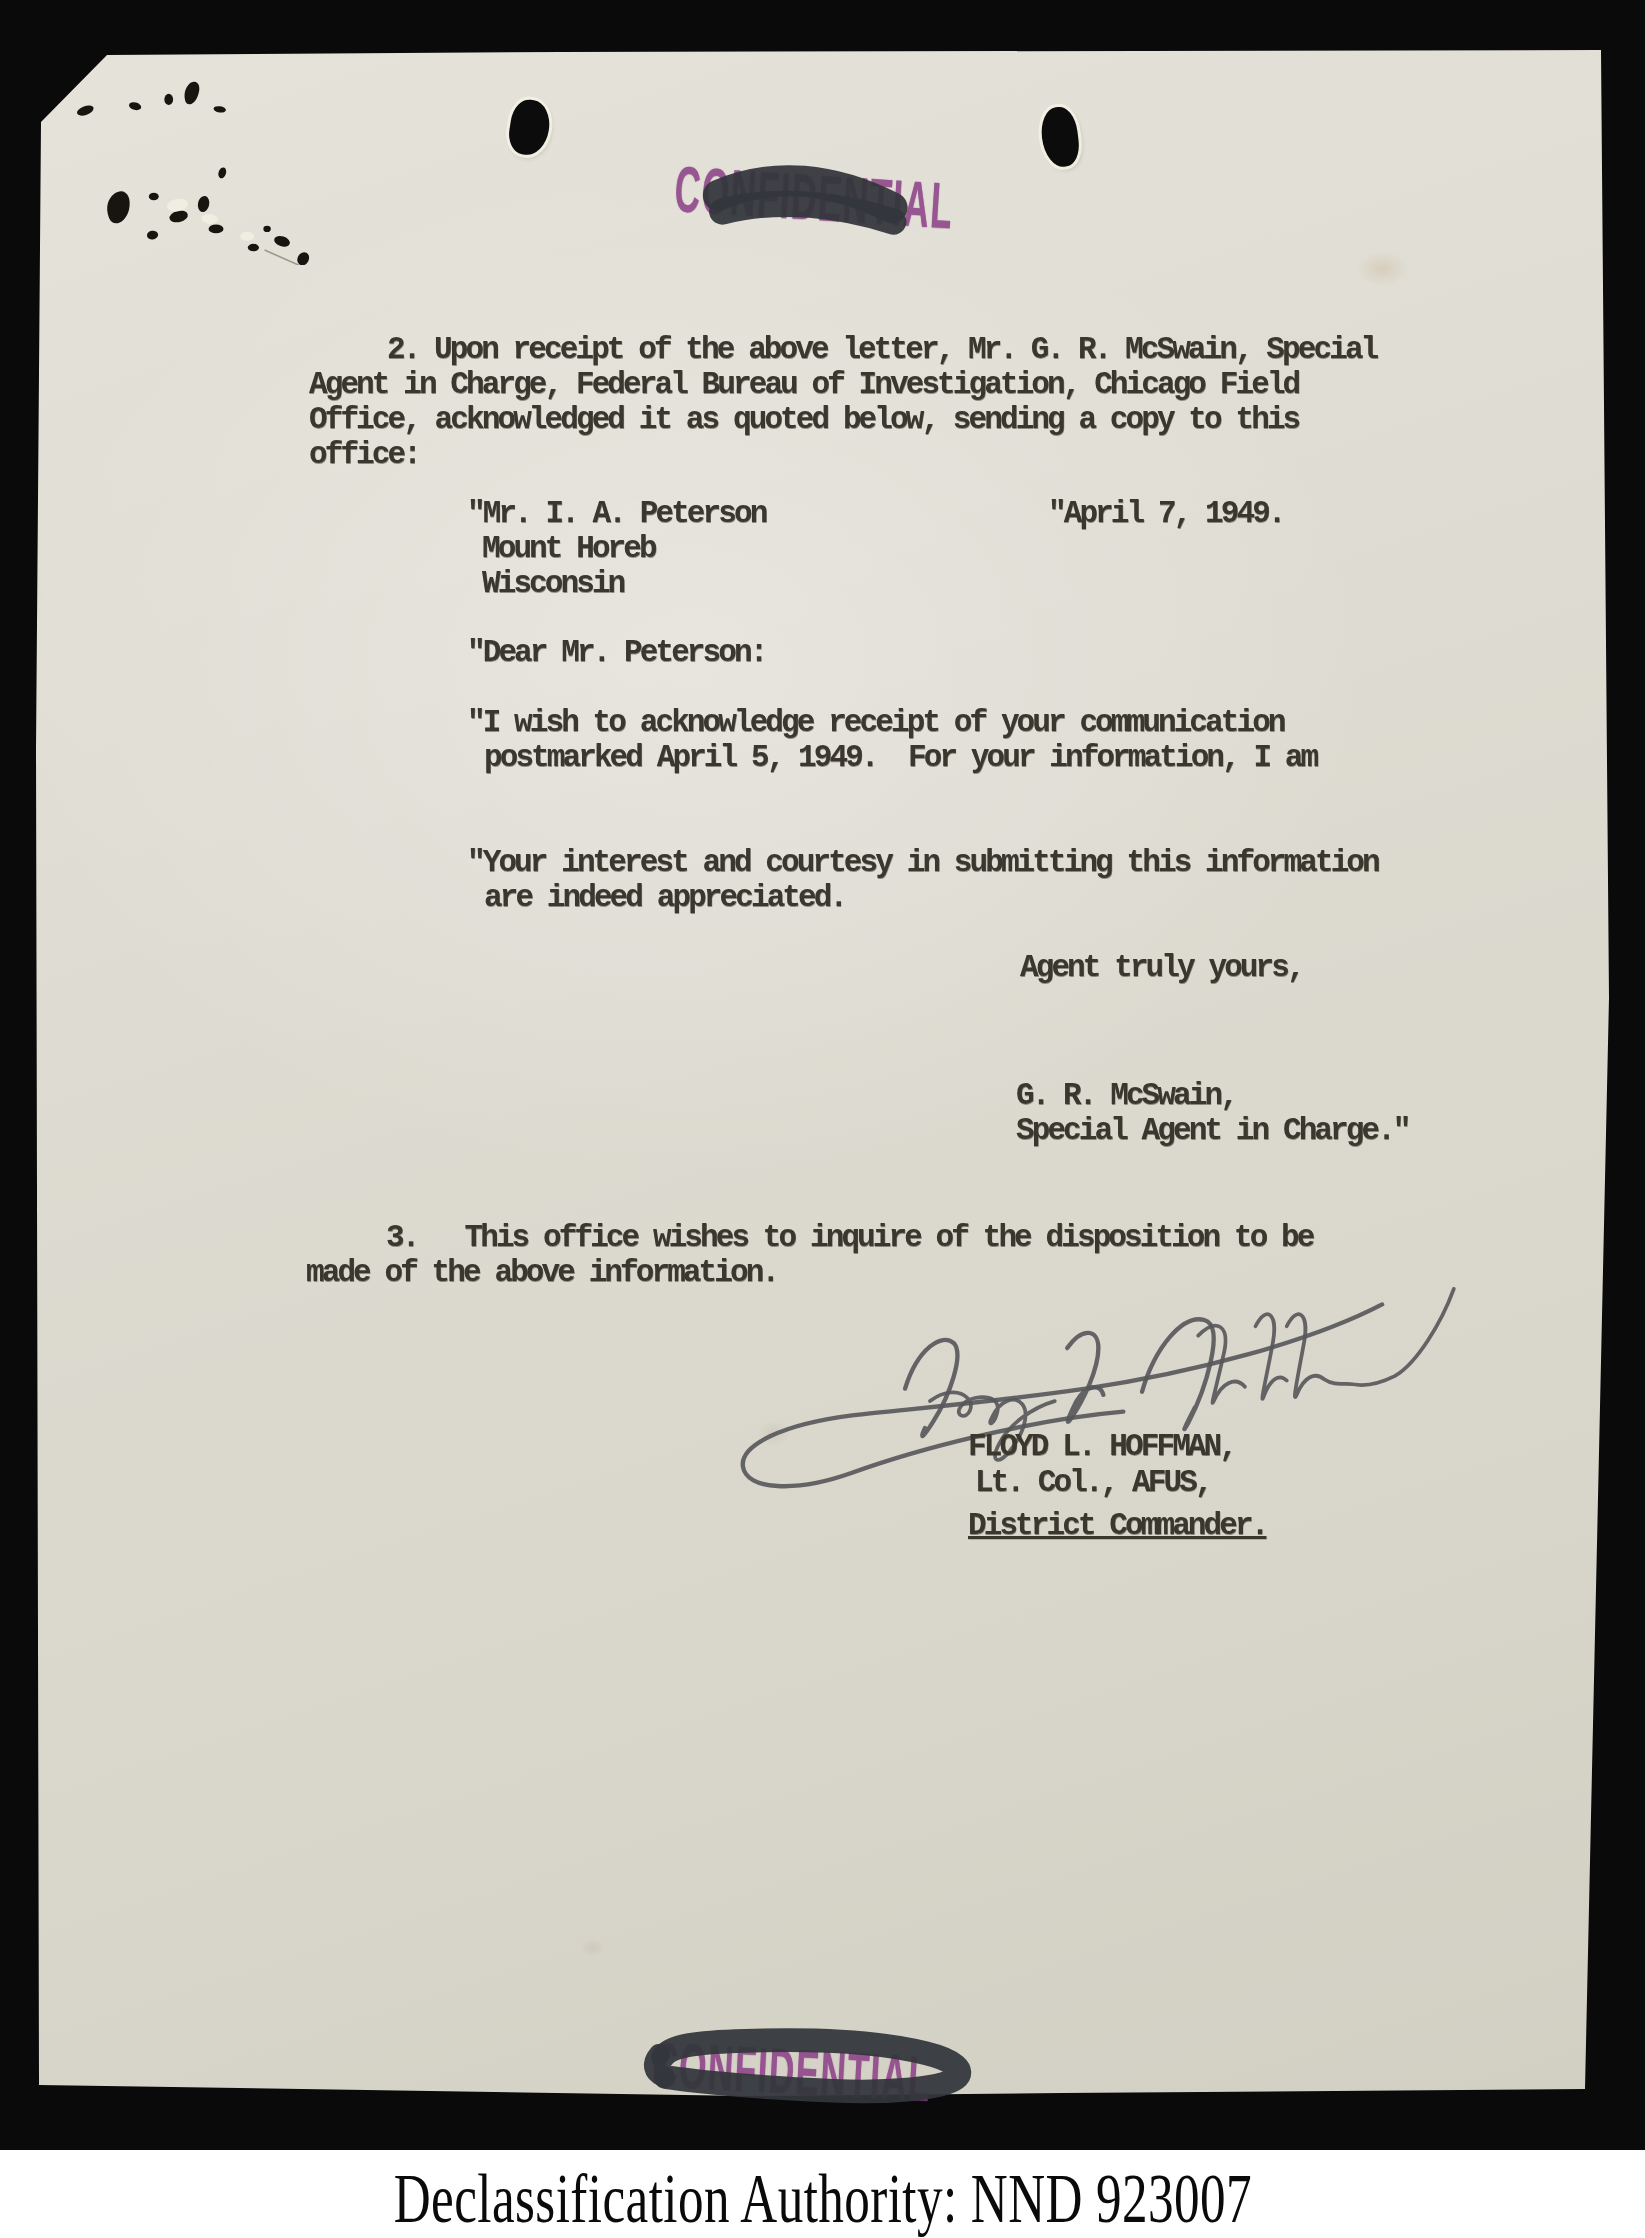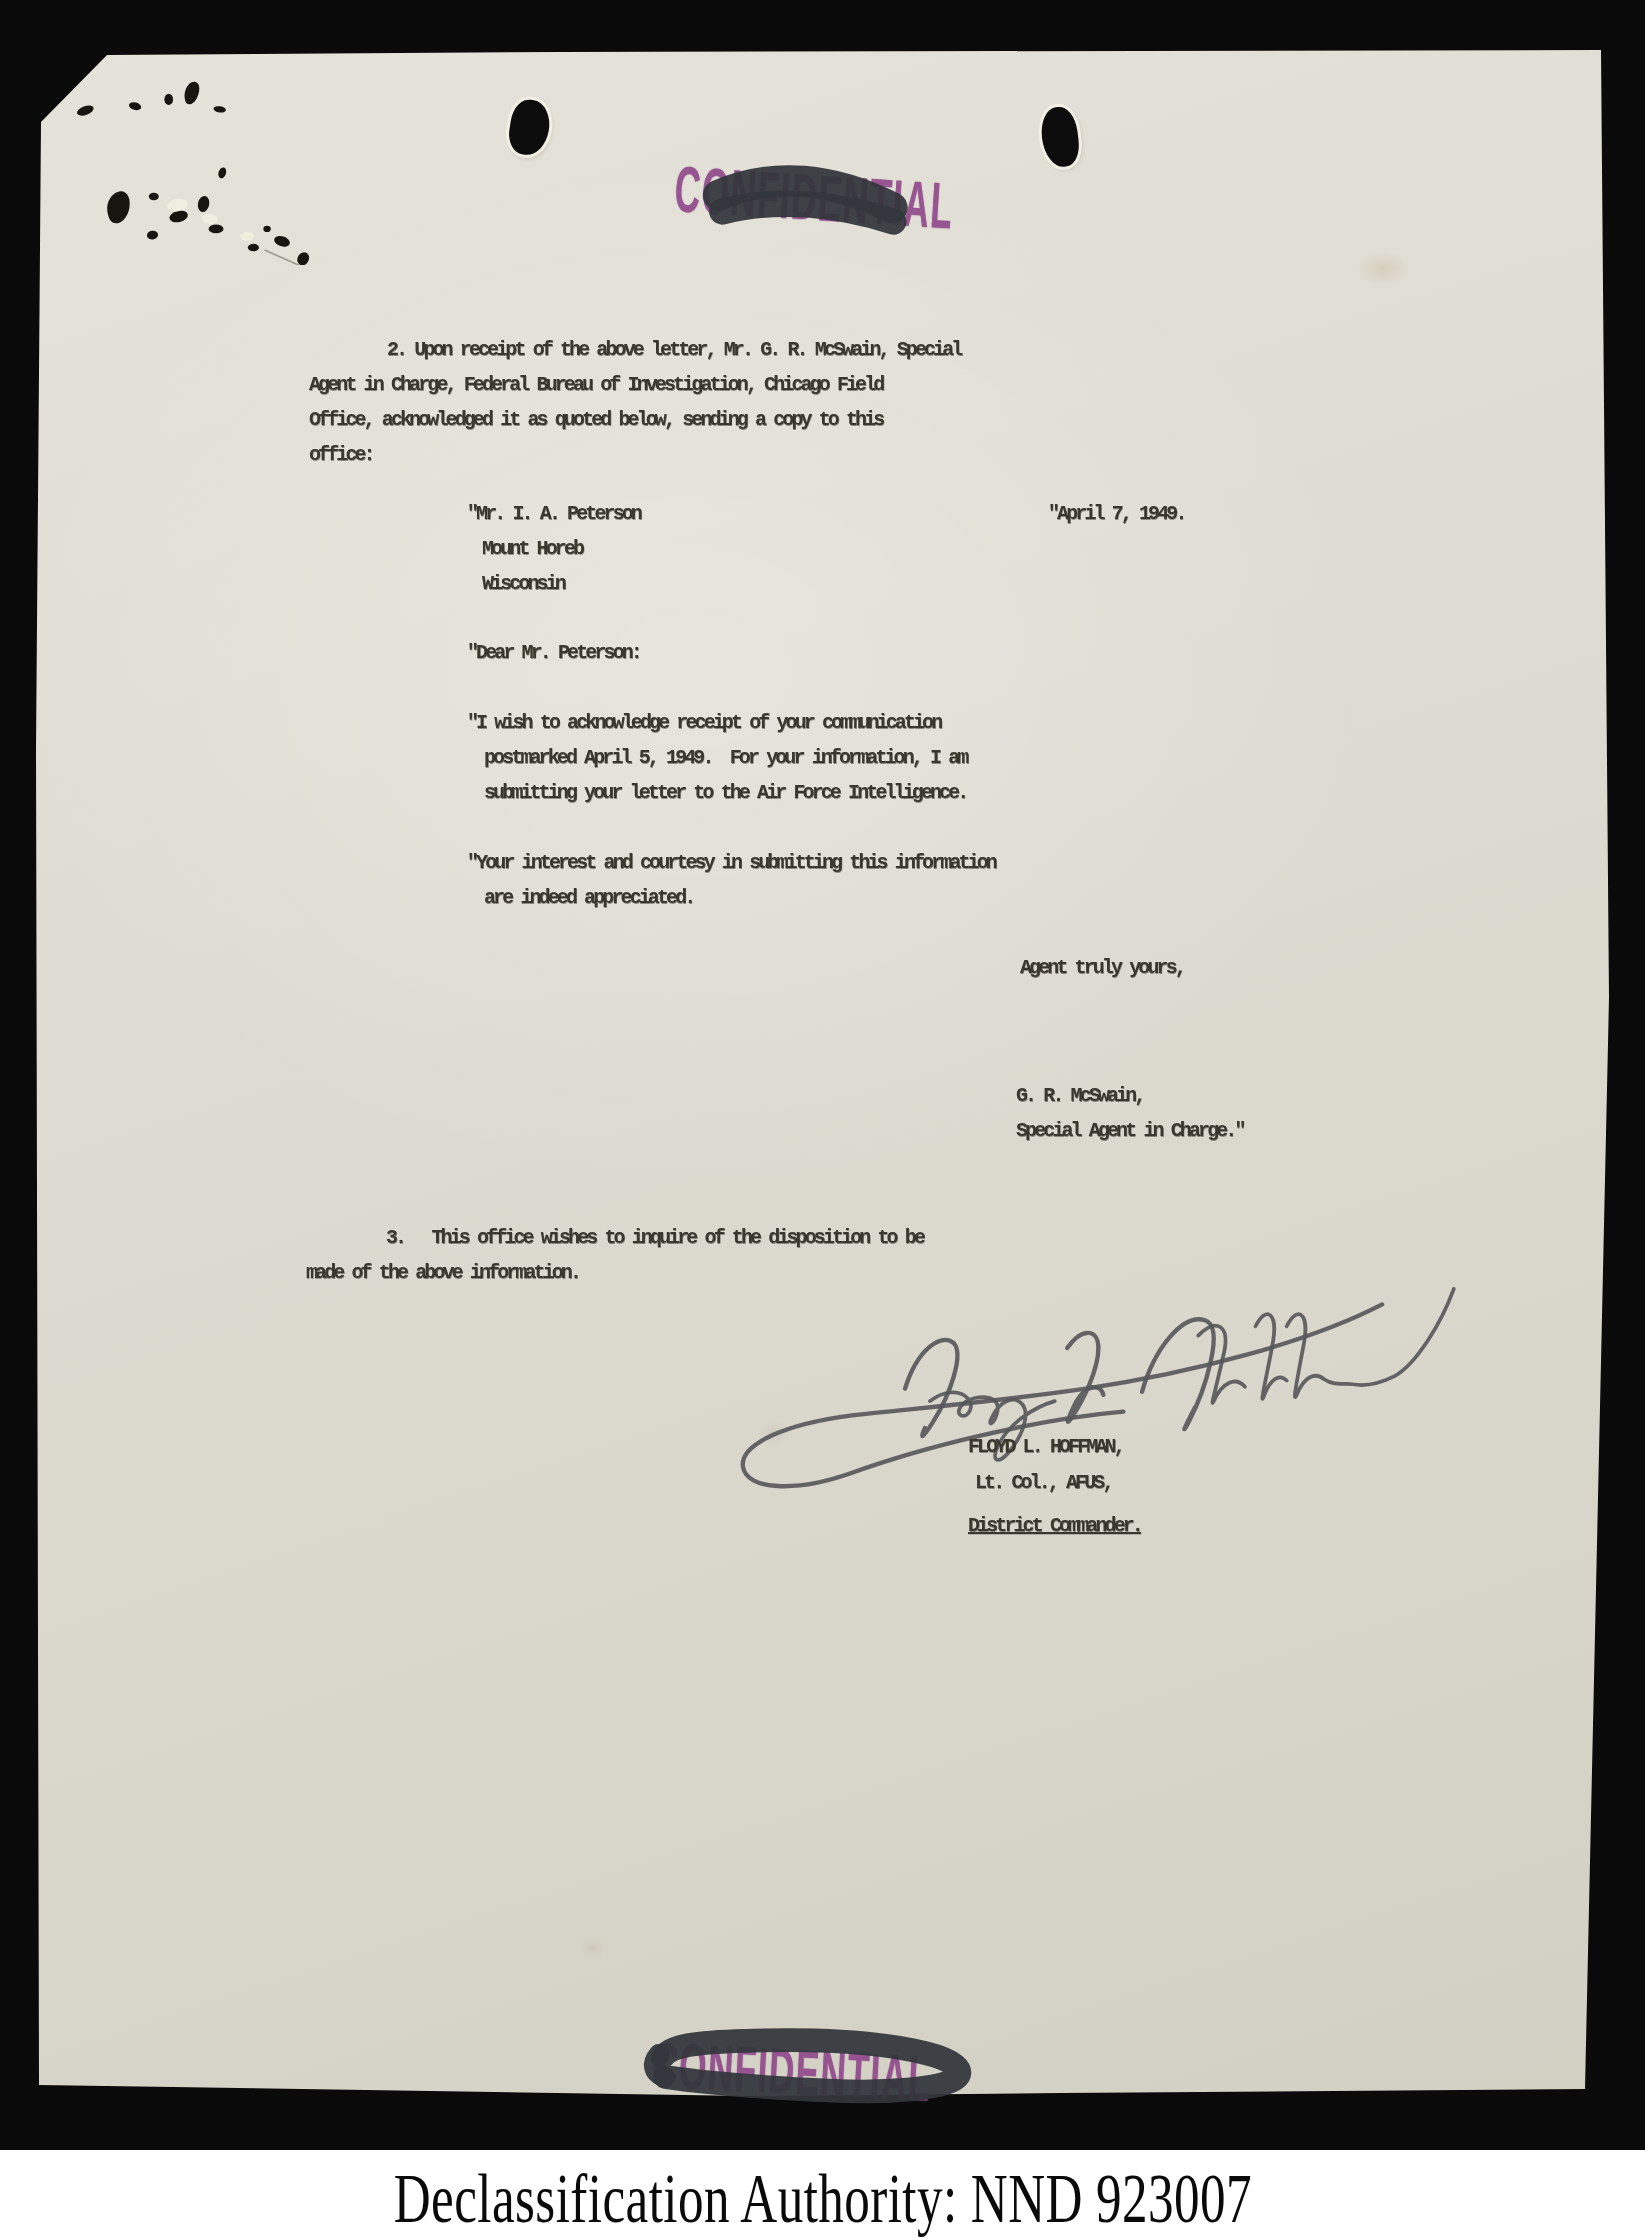--- a/index.html
+++ b/index.html
@@ -29,21 +29,21 @@
          font-size:49px;letter-spacing:1.9px;color:#8d4388;opacity:.88;line-height:1;
          transform-origin:0 0;white-space:pre;
          text-shadow:0 0 1.2px rgba(141,67,136,.55), 0.6px 0.6px 0 rgba(141,67,136,.25);}
   .stamp-top{left:677px;top:157px;transform:rotate(3.6deg) scale(.72,1.32);}
   .stamp-bottom{left:654px;top:2033px;transform:rotate(3deg) scale(.72,1.30);}
   .marker{position:absolute;}
   .marker path{fill:none;stroke:#33363c;stroke-linecap:round;stroke-linejoin:round;opacity:.94;}
 
   
   .tw{position:absolute;font-family:"Liberation Mono","DejaVu Sans Mono",monospace;
-      font-size:20px;font-weight:700;letter-spacing:-2.9px;line-height:35px;white-space:pre;
+      font-size:31px;font-weight:700;letter-spacing:-2.9px;line-height:35px;white-space:pre;
       color:#3a372e;text-shadow:0.4px 0.5px 0.4px rgba(55,52,43,.5);}
 
   
   .sig{position:absolute;left:718px;top:1267px;}
   .sig path{fill:none;stroke:#55565a;stroke-linecap:round;stroke-linejoin:round;opacity:.9;}
 
   
   .torn{position:absolute;left:59px;top:72px;}
 
   
@@ -102,21 +102,20 @@
 
   <div class="tw" style="left:1048px;top:496px;">"April 7, 1949.</div>
   <div class="tw" style="left:467px;top:496px;">"Mr. I. A. Peterson</div>
   <div class="tw" style="left:482px;top:531px;">Mount Horeb</div>
   <div class="tw" style="left:482px;top:566px;">Wisconsin</div>
 
   <div class="tw" style="left:467px;top:635px;">"Dear Mr. Peterson:</div>
 
   <div class="tw" style="left:467px;top:705px;">"I wish to acknowledge receipt of your communication</div>
   <div class="tw" style="left:484px;top:740px;">postmarked April 5, 1949.  For your information, I am</div>
-  <div class="tw" style="left:484px;top:775px;">submitting your letter to the Air Force Intelligence.</div>
 
   <div class="tw" style="left:467px;top:845px;">"Your interest and courtesy in submitting this information</div>
   <div class="tw" style="left:484px;top:880px;text-align:right;">are indeed appreciated.</div>
 
   <div class="tw" style="left:1020px;top:950px;">Agent truly yours,</div>
   <div class="tw" style="left:1016px;top:1078px;">G. R. McSwain,</div>
   <div class="tw" style="left:1016px;top:1113px;">Special Agent in Charge."</div>
 
   <div class="tw" style="left:386px;top:1220px;">3.   This office wishes to inquire of the disposition to be</div>
   <div class="tw" style="left:306px;top:1255px;">made of the above information.</div>

